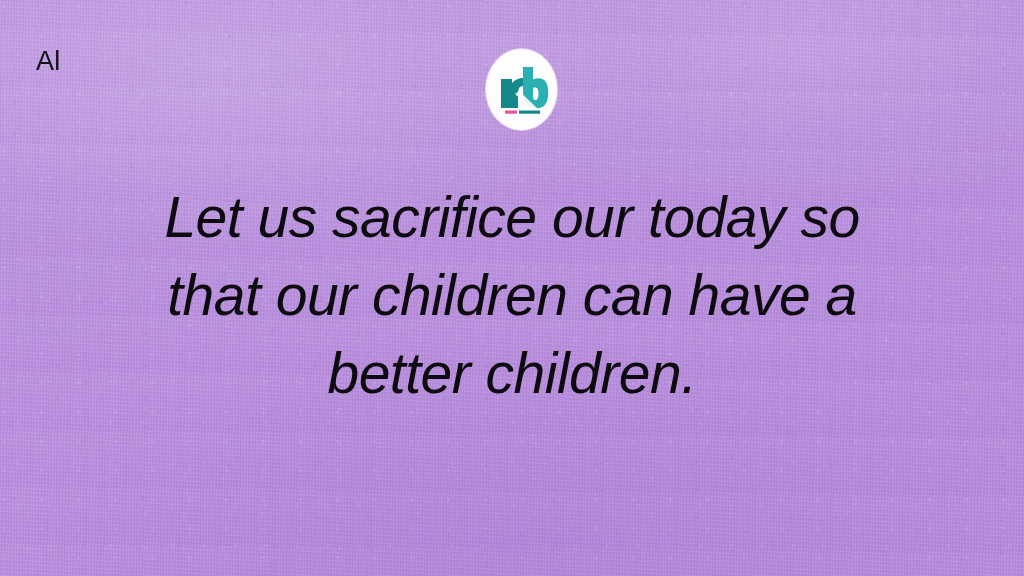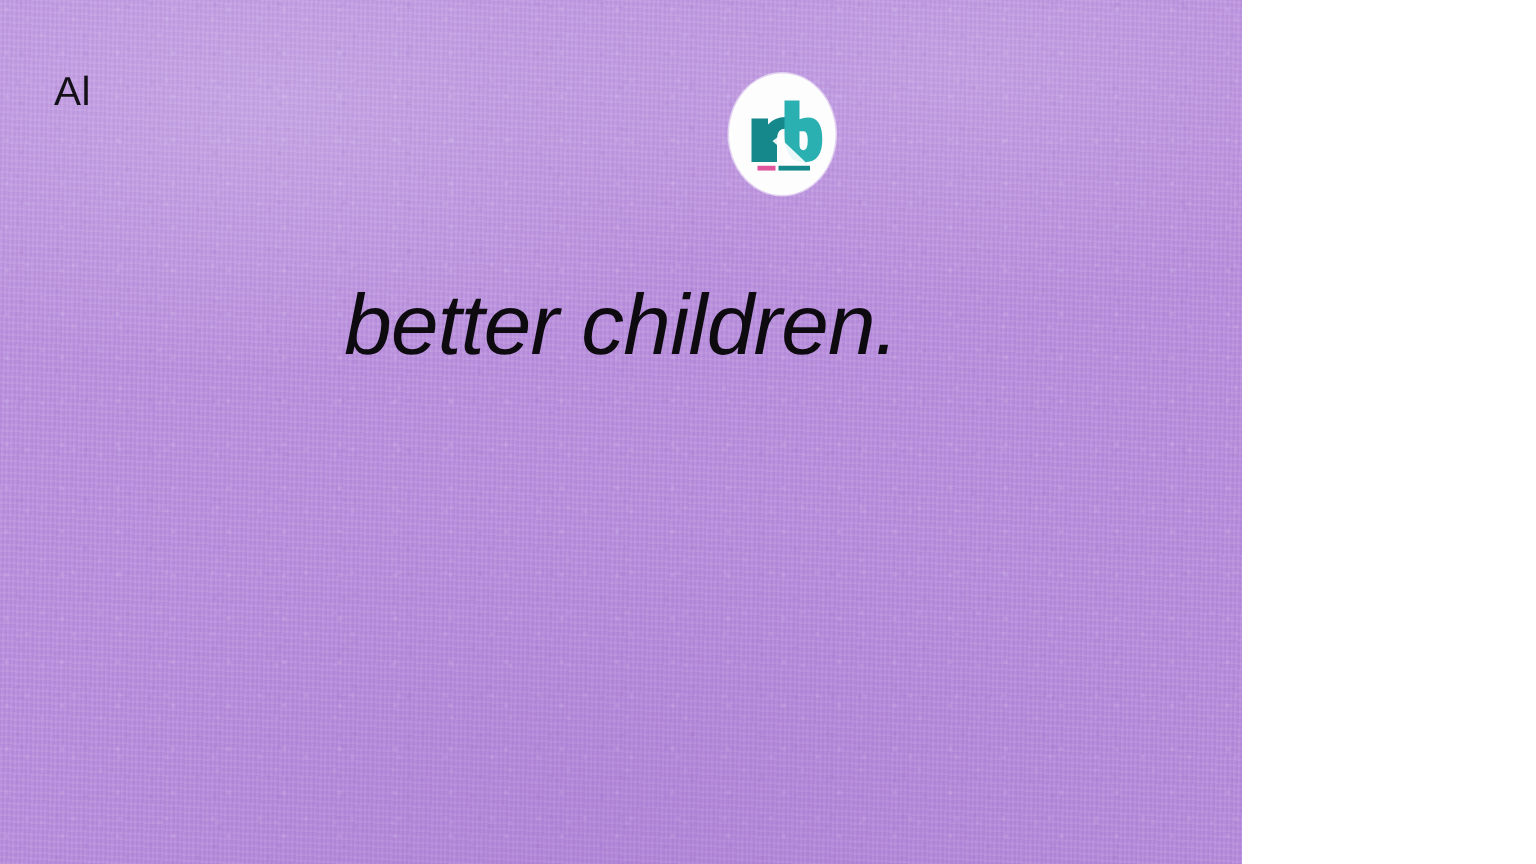--- a/index.html
+++ b/index.html
@@ -5,21 +5,21 @@
   html, body {
     margin: 0;
     padding: 0;
     background: #ffffff;
   }
   body {
     font-family: "Liberation Sans", sans-serif;
   }
   #slide {
     position: relative;
-    width: 828px;
+    width: 1024px;
     height: 576px;
     overflow: hidden;
     background-color: #b98fdd;
     background-image:
       radial-gradient(ellipse 60% 45% at 22% 12%, rgba(255,255,255,0.16), rgba(255,255,255,0) 70%),
       radial-gradient(ellipse 55% 40% at 78% 8%,  rgba(255,255,255,0.13), rgba(255,255,255,0) 70%),
       radial-gradient(ellipse 70% 55% at 50% 95%, rgba(150,100,200,0.16), rgba(150,100,200,0) 70%),
       repeating-linear-gradient(91deg, rgba(255,255,255,0.055) 0px, rgba(255,255,255,0.055) 1px, rgba(120,75,170,0.05) 2px, rgba(120,75,170,0.05) 3px),
       repeating-linear-gradient(3deg, rgba(255,255,255,0.05) 0px, rgba(255,255,255,0.05) 1px, rgba(120,75,170,0.045) 2px, rgba(120,75,170,0.045) 4px),
       linear-gradient(160deg, #bd95e0 0%, #b98fdd 45%, #b58ada 100%);
@@ -113,17 +113,19 @@
                M40 26.5 v9.2 q0 3.4 2.6 3.4 q2.9 0 2.9 -6.6 q0 -6 -2.8 -6 q-1.5 0 -2.7 0 Z" fill="#2bb0b2"></path>
 
       <path d="M26 30 L44 47 L40 49 L22 33 Z" fill="#ffffff" opacity="0.9"></path>
 
       <rect x="12" y="49.5" width="12" height="3.2" fill="#e0559b"></rect>
       <rect x="26" y="49.5" width="21" height="3.2" fill="#15888c"></rect>
     </svg>
   </div>
 
   <div id="quote">
+    <span class="qline">Let us sacrifice our today so</span>
+    <span class="qline">that our children can have a</span>
     <span class="qline">better children.</span>
   </div>
 
 
 </div>
 
 </body></html>

